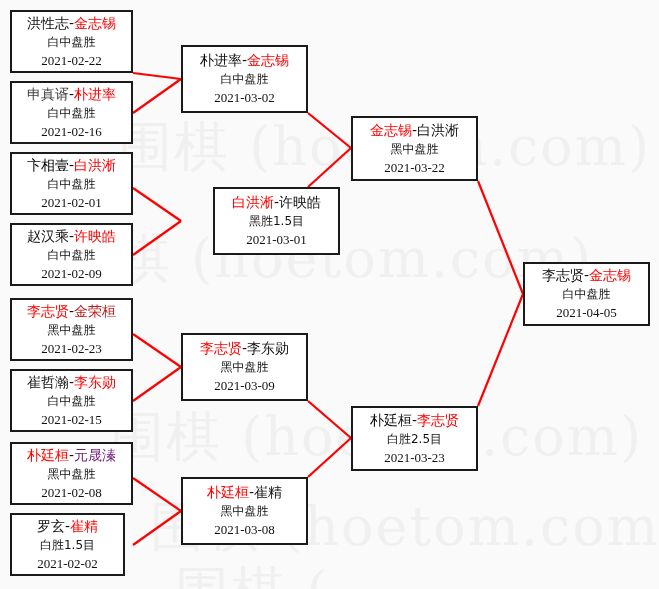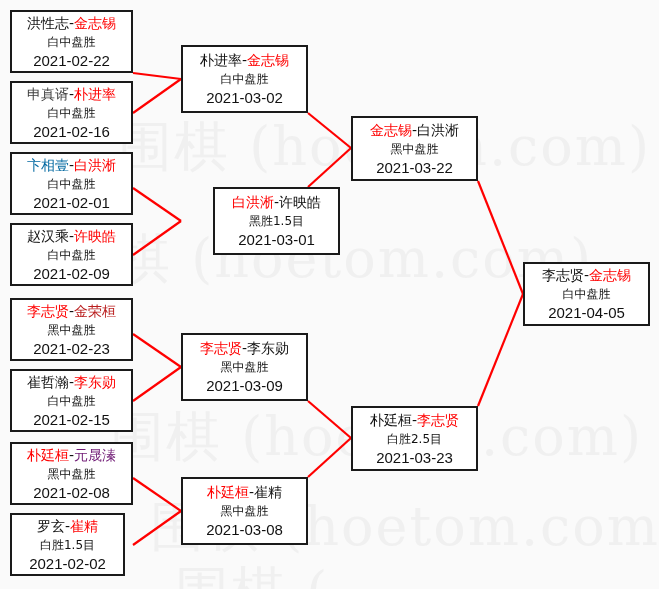--- a/index.html
+++ b/index.html
@@ -70,24 +70,24 @@
   .players .winner { color: #ff0000; }
   .players .loser  { color: #111111; }
   .players .sep    { color: #111111; }
   .result {
     font-size: 12px;
     line-height: 19px;
     color: #111111;
     white-space: nowrap;
   }
   .date {
-    font-size: 15px;
+    font-size: 13px;
     line-height: 18px;
     color: #111111;
-    font-family: Liberation Sans, sans-serif;
+    font-family: Liberation Serif, serif;
     white-space: nowrap;
   }
 </style>
 </head>
 <body>
 
 <div id="bracket">
 
   <div class="watermark-layer">
       <div class="wm" style="left: 118px; top: 120px; color: rgb(240, 240, 240);">围棋 (hoetom.com)</div>
@@ -118,21 +118,21 @@
       <div class="players"><span class="loser" style="color: rgb(17, 17, 17);">洪性志</span><span class="sep">-</span><span class="winner" style="color: rgb(255, 0, 0);">金志锡</span></div>
       <div class="result">白中盘胜</div>
       <div class="date">2021-02-22</div>
     </div>
     <div class="match" style="left: 10px; top: 81px; width: 123px; height: 63px; border-color: rgb(26, 26, 26);">
       <div class="players"><span class="loser" style="color: #404040;">申真谞</span><span class="sep">-</span><span class="winner" style="color: rgb(255, 0, 0);">朴进率</span></div>
       <div class="result">白中盘胜</div>
       <div class="date">2021-02-16</div>
     </div>
     <div class="match" style="left: 10px; top: 152px; width: 123px; height: 63px; border-color: rgb(26, 26, 26);">
-      <div class="players"><span class="loser" style="color: #0369a1;">卞相壹</span><span class="sep">-</span><span class="winner" style="color: rgb(255, 0, 0);">白洪淅</span></div>
+      <div class="players"><span class="loser" style="color: #000000;">卞相壹</span><span class="sep">-</span><span class="winner" style="color: rgb(255, 0, 0);">白洪淅</span></div>
       <div class="result">白中盘胜</div>
       <div class="date">2021-02-01</div>
     </div>
     <div class="match" style="left: 10px; top: 223px; width: 123px; height: 63px; border-color: rgb(26, 26, 26);">
       <div class="players"><span class="loser" style="color: rgb(17, 17, 17);">赵汉乘</span><span class="sep">-</span><span class="winner" style="color: rgb(255, 0, 0);">许映皓</span></div>
       <div class="result">白中盘胜</div>
       <div class="date">2021-02-09</div>
     </div>
     <div class="match" style="left: 10px; top: 298px; width: 123px; height: 63px; border-color: rgb(26, 26, 26);">
       <div class="players"><span class="winner" style="color: rgb(255, 0, 0);">李志贤</span><span class="sep">-</span><span class="loser" style="color: #b91c1c;">金荣桓</span></div>

